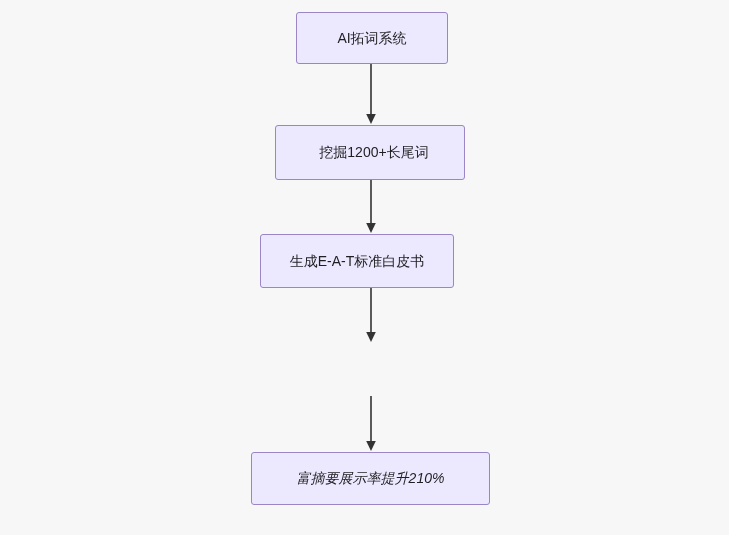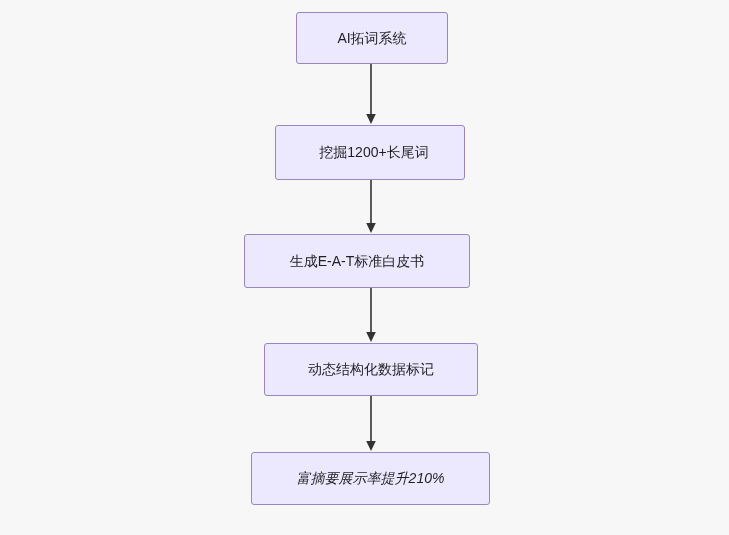--- a/index.html
+++ b/index.html
@@ -78,25 +78,22 @@
   </svg>
 
   <div class="node" style="left:296px; top:12px; width:152px; height:52px;">
     <span class="node-label">AI拓词系统</span>
   </div>
 
   <div class="node" style="left:275px; top:125px; width:190px; height:55px;padding-left:8px;">
     <span class="node-label">挖掘1200+长尾词</span>
   </div>
 
-  <div class="node" style="left:244px; top:234px; width:226px; height:54px;">
+  <div class="node" style="left:260px; top:234px; width:194px; height:54px;">
     <span class="node-label">生成E-A-T标准白皮书</span>
   </div>
 
-  <div class="node" style="left:264px; top:343px; width:214px; height:53px;">
-    <span class="node-label">动态结构化数据标记</span>
-  </div>
 
   <div class="node" style="left:251px; top:452px; width:239px; height:53px;font-style:italic;">
     <span class="node-label">富摘要展示率提升210%</span>
   </div>
 
 </div>
 
 </body></html>

